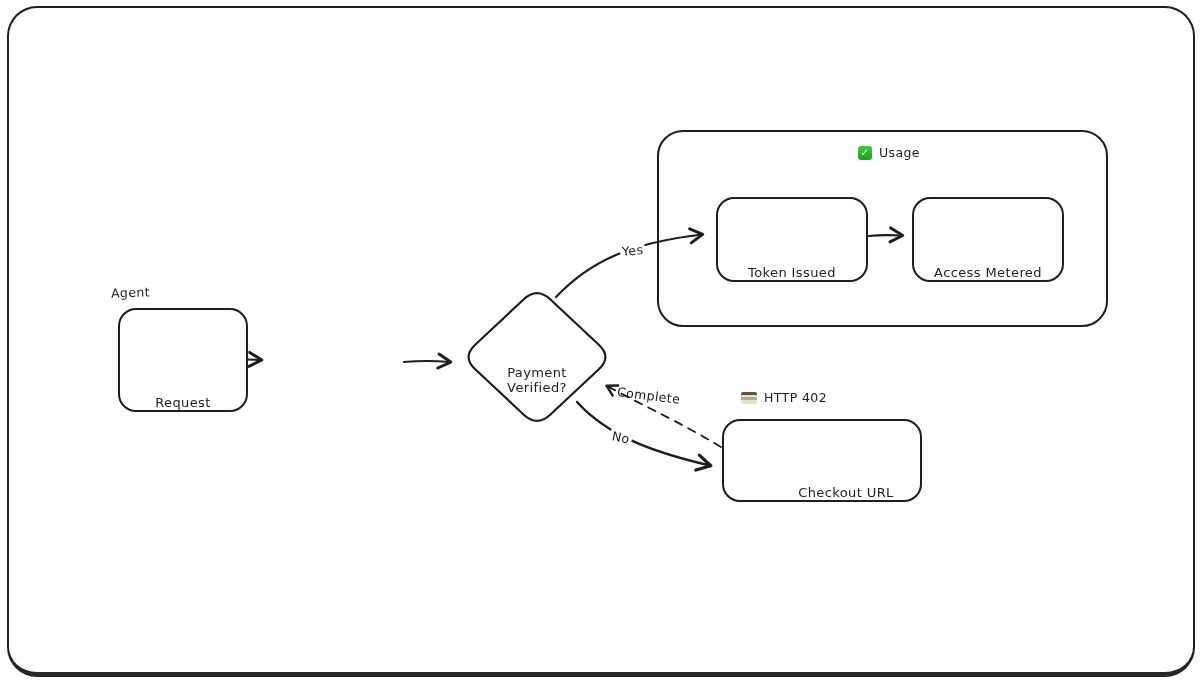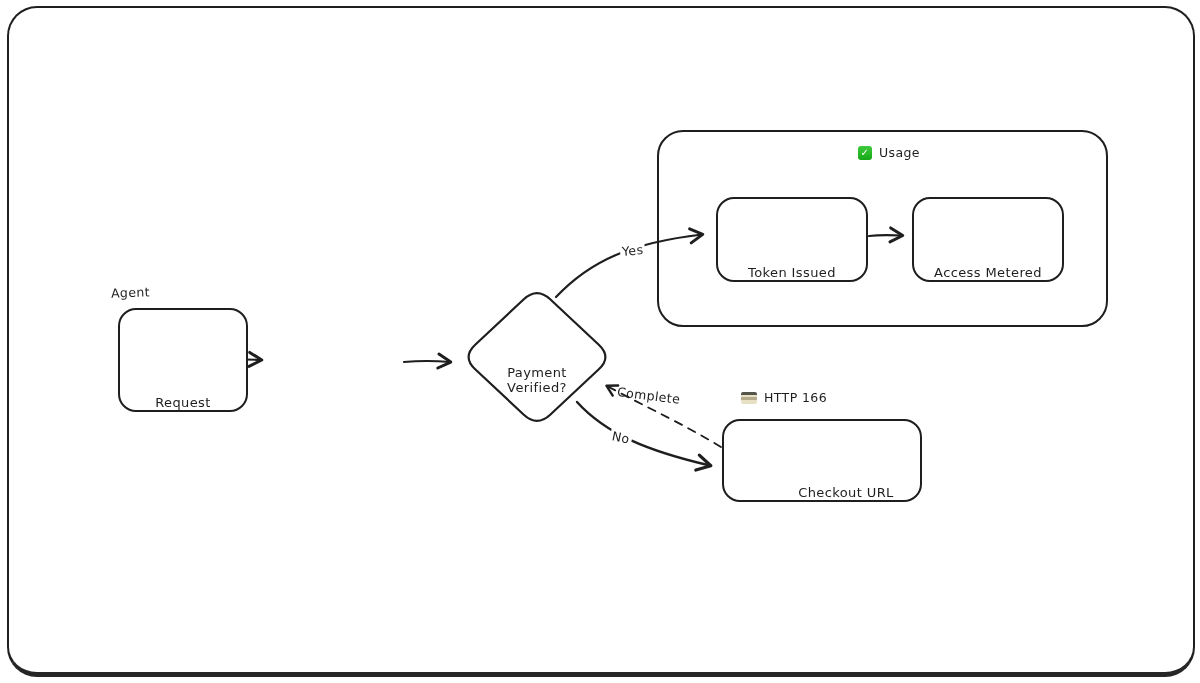--- a/index.html
+++ b/index.html
@@ -101,16 +101,16 @@
   <div class="lbl complete">Complete</div>
 
   <div class="caption access">
     <span class="check-box">
       <span>✓</span>
     </span>
     <span>Usage</span>
   </div>
   <div class="caption http402">
     <span class="card-box"></span>
-    <span>HTTP 166</span>
+    <span>HTTP 402</span>
   </div>
 
 </div>
 
 </body></html>

